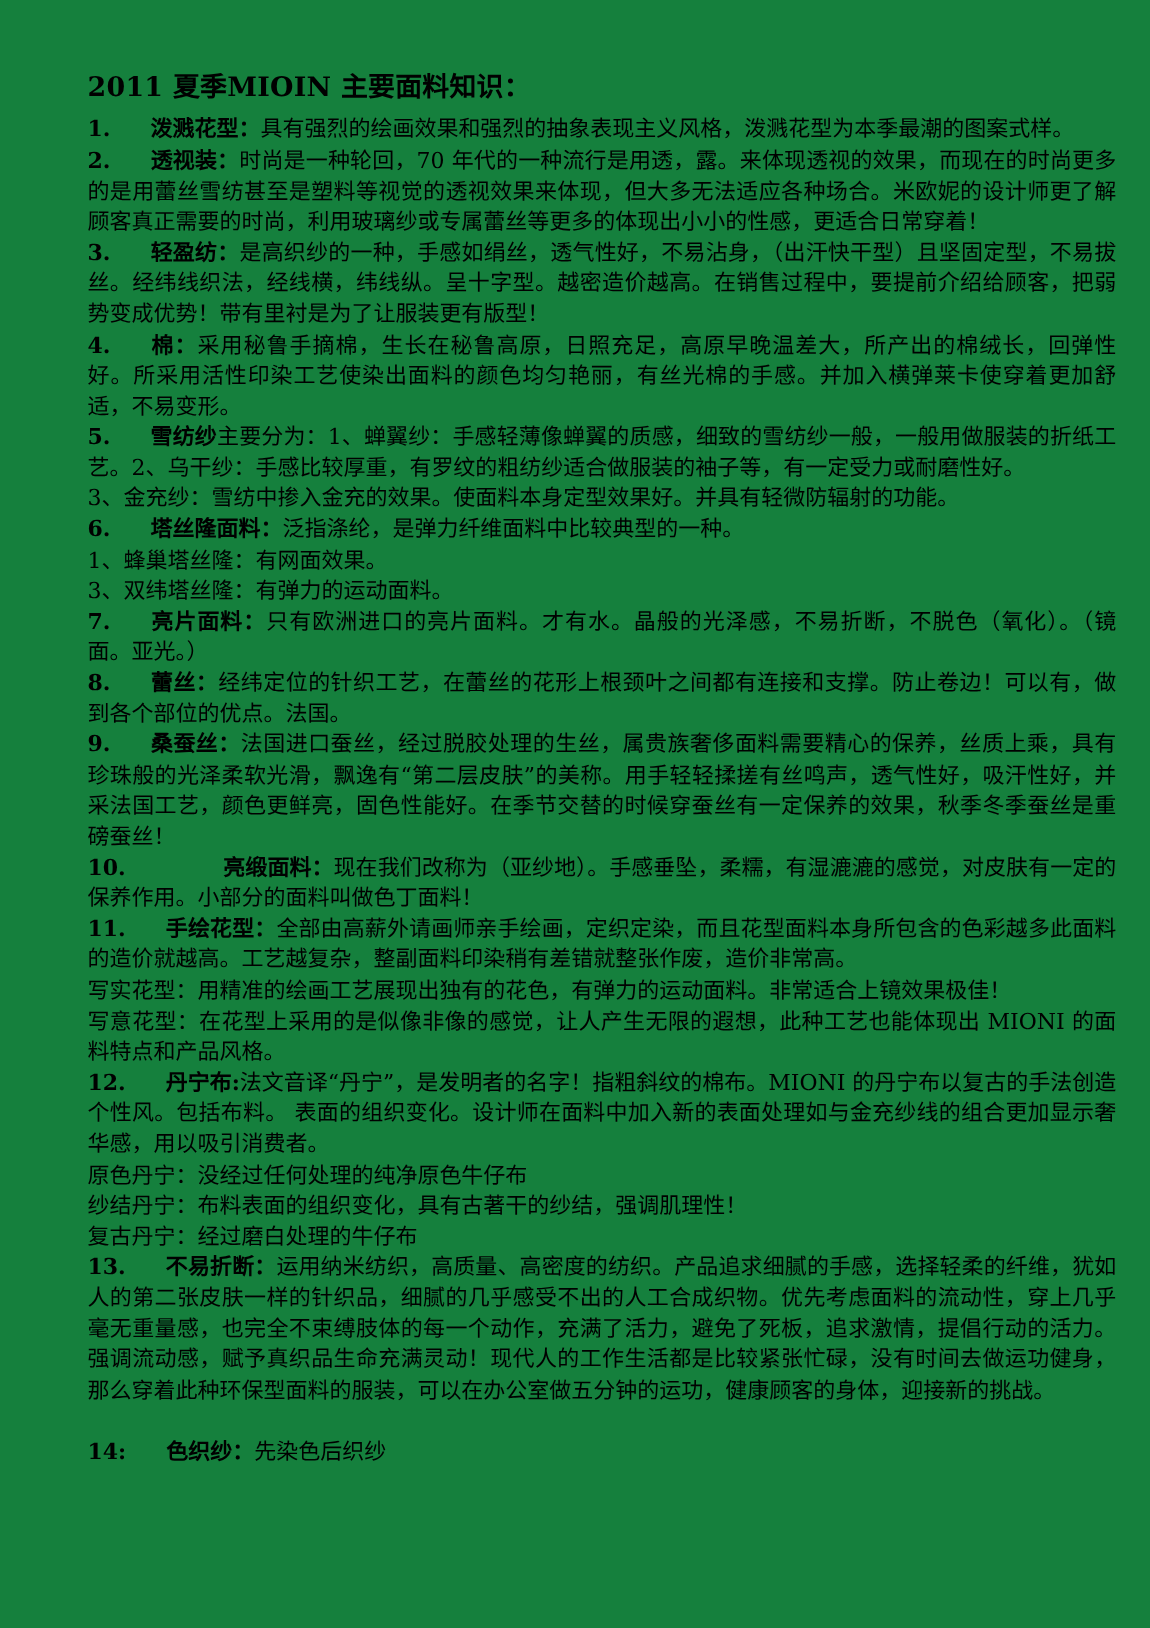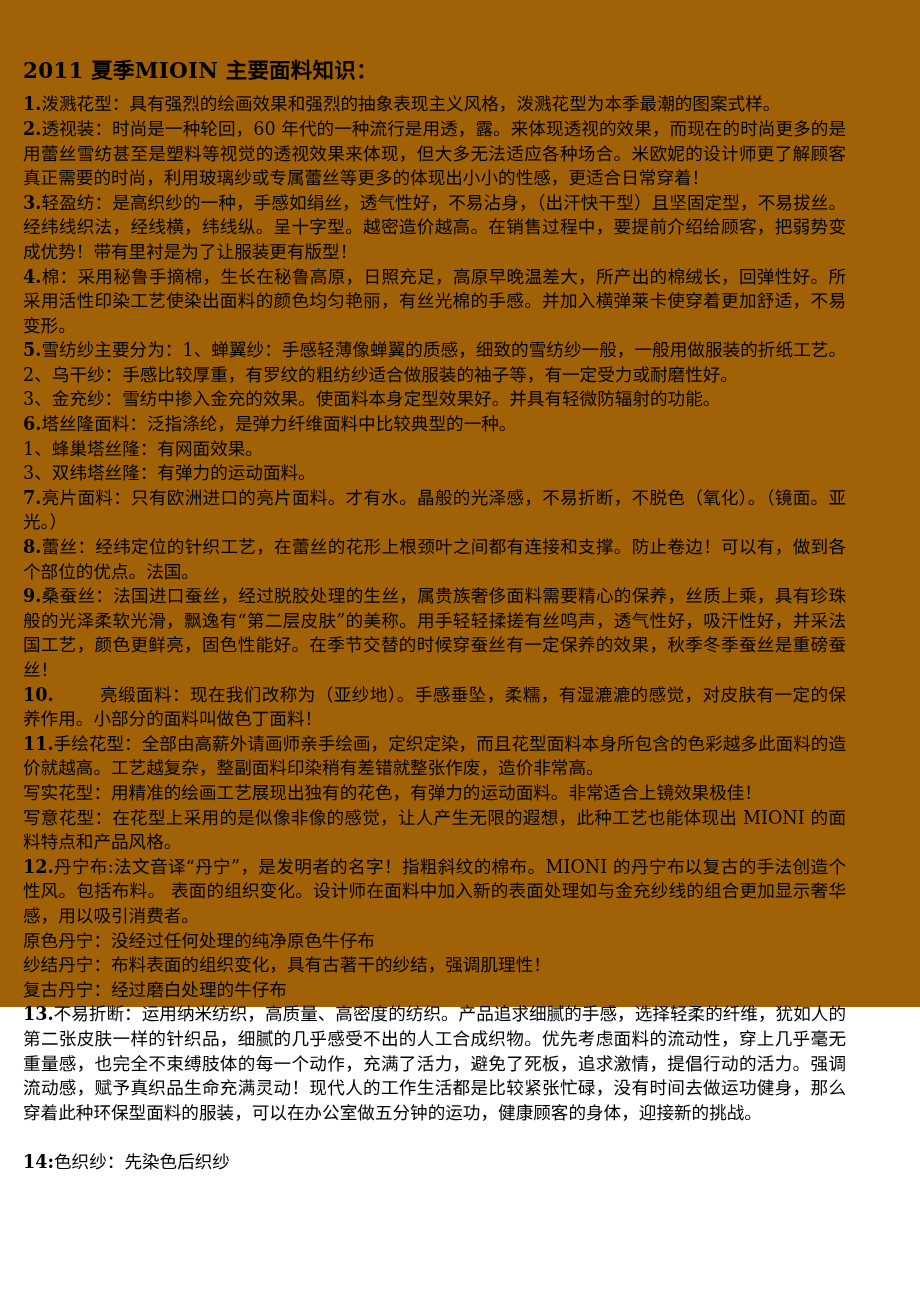--- a/index.html
+++ b/index.html
@@ -11,23 +11,23 @@
   body {
     width: 920px;
     height: 1302px;
     font-family: "DejaVu Serif", "Liberation Serif", serif;
     color: #000000;
     -webkit-font-smoothing: none;
   }
   .page {
     box-sizing: border-box;
     width: 920px;
-    height: 1007px;
-    padding: 58px 40px 0 23px;
-    background: #a16207;
+    height: 1302px;
+    padding: 58px 40px 0 70px;
+    background: #15803d;
     position: relative;
   }
   .doc-title {
     font-size: 21.5px;
     font-weight: bold;
     line-height: 1.18;
     margin: 0 0 9px 0;
     letter-spacing: 0.2px;
     white-space: nowrap;
   }
@@ -39,21 +39,22 @@
     padding: 0;
     font-size: 17.6px;
     line-height: 24.6px;
     text-align: justify;
     text-justify: inter-ideograph;
     text-indent: 0;
     word-break: break-all;
     letter-spacing: 0px;
   }
   .lead {
-    font-weight: normal;
+    font-weight: bold;
+    margin-left: 32px;
   }
   .num {
     font-weight: bold;
   }
   .tabgap {
     display: inline-block;
     width: 46px;
   }
   .plain {
     font-weight: normal;
@@ -63,21 +64,21 @@
 <body>
 
 <div class="page">
 
   <h1 class="doc-title">2011 夏季MIOIN 主要面料知识：</h1>
 
   <div class="body-block">
 
     <p class="para"><span class="num">1.</span><span class="lead">泼溅花型：</span><span class="plain">具有强烈的绘画效果和强烈的抽象表现主义风格，泼溅花型为本季最潮的图案式样。</span></p>
 
-    <p class="para"><span class="num">2.</span><span class="lead">透视装：</span><span class="plain">时尚是一种轮回，60 年代的一种流行是用透，露。来体现透视的效果，而现在的时尚更多的是用蕾丝雪纺甚至是塑料等视觉的透视效果来体现，但大多无法适应各种场合。米欧妮的设计师更了解顾客真正需要的时尚，利用玻璃纱或专属蕾丝等更多的体现出小小的性感，更适合日常穿着！</span></p>
+    <p class="para"><span class="num">2.</span><span class="lead">透视装：</span><span class="plain">时尚是一种轮回，70 年代的一种流行是用透，露。来体现透视的效果，而现在的时尚更多的是用蕾丝雪纺甚至是塑料等视觉的透视效果来体现，但大多无法适应各种场合。米欧妮的设计师更了解顾客真正需要的时尚，利用玻璃纱或专属蕾丝等更多的体现出小小的性感，更适合日常穿着！</span></p>
 
     <p class="para"><span class="num">3.</span><span class="lead">轻盈纺：</span><span class="plain">是高织纱的一种，手感如绢丝，透气性好，不易沾身，（出汗快干型）且坚固定型，不易拔丝。经纬线织法，经线横，纬线纵。呈十字型。越密造价越高。在销售过程中，要提前介绍给顾客，把弱势变成优势！带有里衬是为了让服装更有版型！</span></p>
 
     <p class="para"><span class="num">4.</span><span class="lead">棉：</span><span class="plain">采用秘鲁手摘棉，生长在秘鲁高原，日照充足，高原早晚温差大，所产出的棉绒长，回弹性好。所采用活性印染工艺使染出面料的颜色均匀艳丽，有丝光棉的手感。并加入横弹莱卡使穿着更加舒适，不易变形。</span></p>
 
     <p class="para"><span class="num">5.</span><span class="lead">雪纺纱</span><span class="plain">主要分为：1、蝉翼纱：手感轻薄像蝉翼的质感，细致的雪纺纱一般，一般用做服装的折纸工艺。2、乌干纱：手感比较厚重，有罗纹的粗纺纱适合做服装的袖子等，有一定受力或耐磨性好。</span></p>
 
     <p class="para"><span class="plain">3、金充纱：雪纺中掺入金充的效果。使面料本身定型效果好。并具有轻微防辐射的功能。</span></p>
 
     <p class="para"><span class="num">6.</span><span class="lead">塔丝隆面料：</span><span class="plain">泛指涤纶，是弹力纤维面料中比较典型的一种。</span></p>

